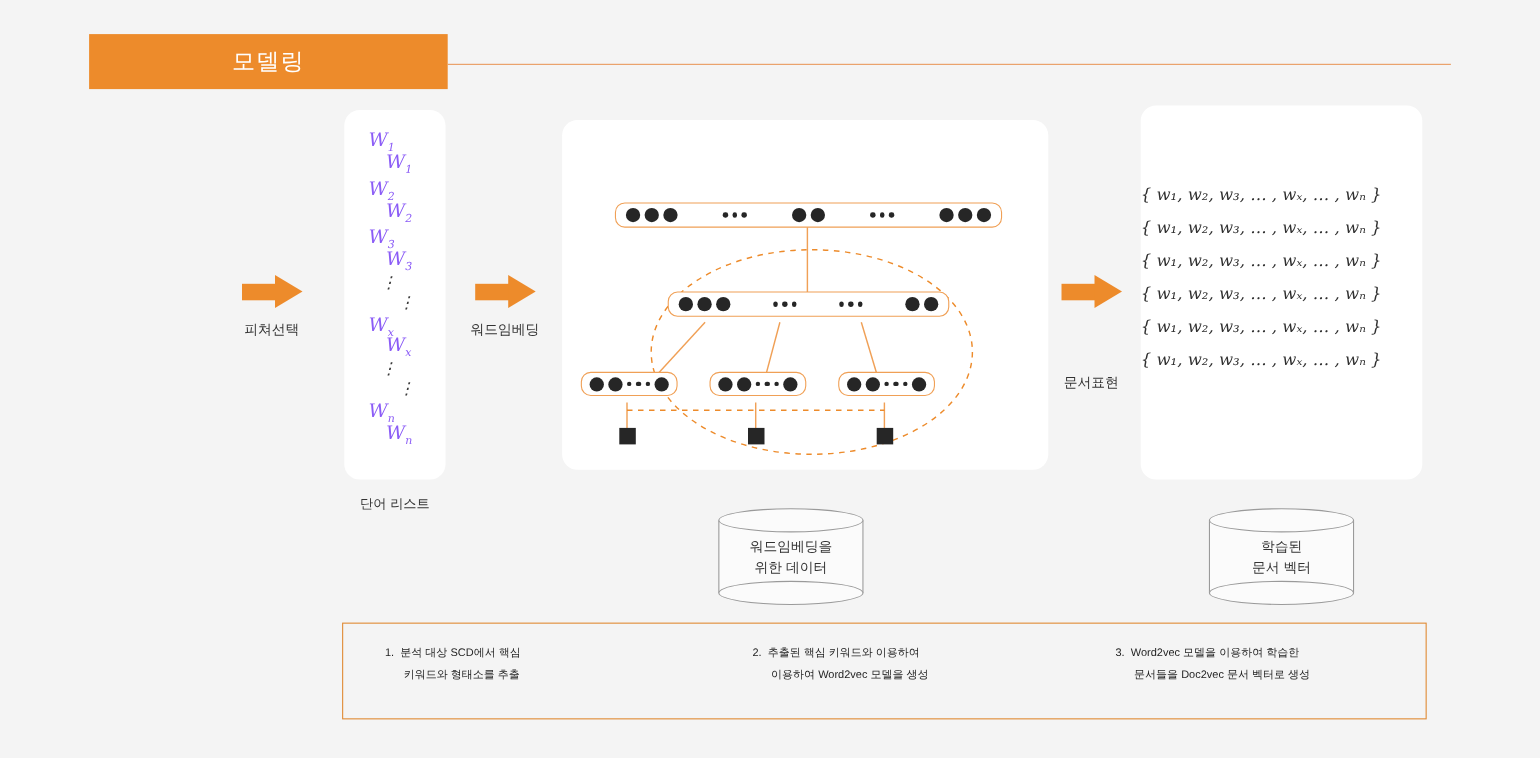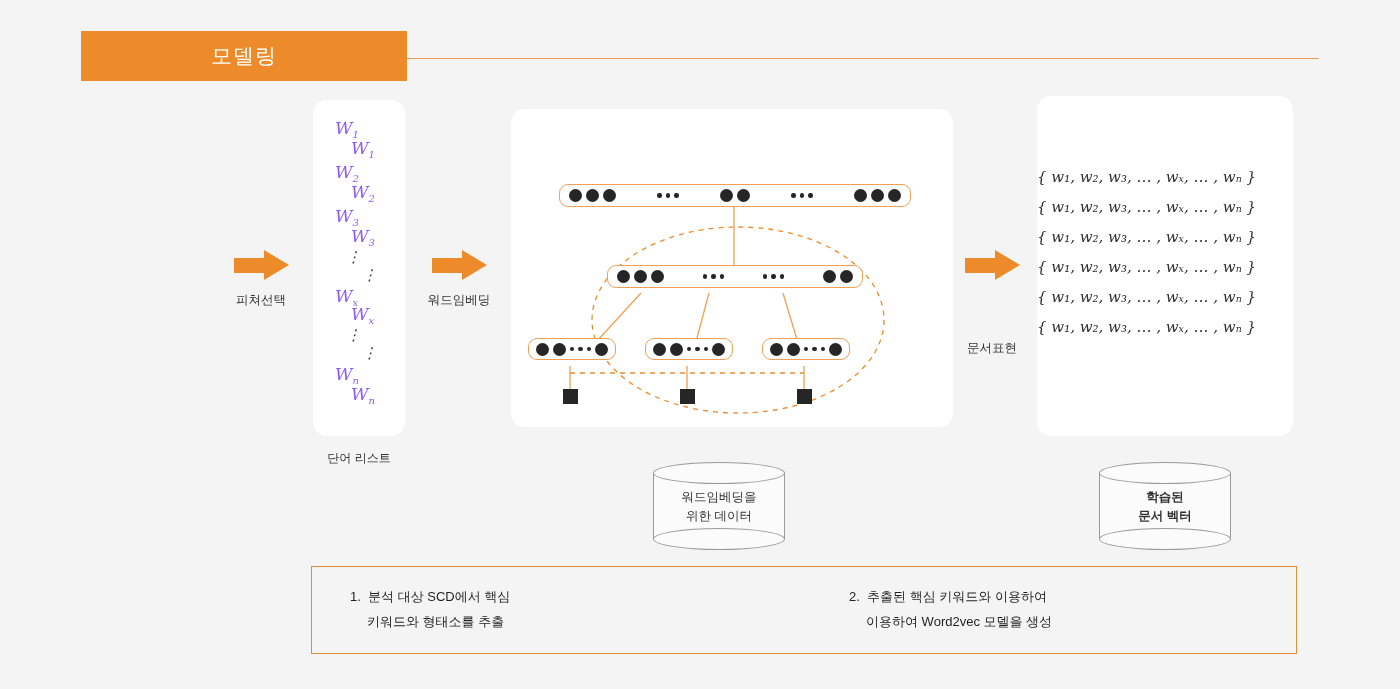--- a/index.html
+++ b/index.html
@@ -152,42 +152,42 @@
 
   
   .capbox {
     position: absolute; left: 311px; top: 566px;
     width: 986px; height: 88px;
     border: 1.2px solid #E08A34; background: transparent;
     display: flex;
   }
   .capcol {
     flex: 1; padding-top: 17px;
-    font-size: 13px; color: #1f1f1f; line-height: 1.95;
+    font-size: 10px; color: #1f1f1f; line-height: 1.95;
   }
   .capcol .l1 { display: block; }
   .capcol .l2 { display: block; padding-left: 17px; }
   .capcol:nth-child(1) { padding-left: 38px; }
   .capcol:nth-child(2) { padding-left: 52px; }
   .capcol:nth-child(3) { padding-left: 48px; }
 
   svg.ov { position: absolute; left: 0; top: 0; pointer-events: none; }
 </style>
 </head>
 <body>
 
 <div id="stage">
 
   <div class="hdr-band">
     <span>모델링</span>
   </div>
   <div class="hdr-rule"></div>
 
 
-  <div class="arrow-grp" style="left:206px; top:250px;">
+  <div class="arrow-grp" style="left:192px; top:250px;">
     <div class="arrow-shape">
       <div class="bar"></div>
         <div class="head"></div>
     </div>
     <div class="arrow-label">피쳐선택</div>
   </div>
 
   <div class="panel wordlist">
     <div class="wl-inner">
       <div class="wl-item" style="left:22px; top:18px;">W<sub>1</sub></div>
@@ -364,34 +364,38 @@
   <div class="cyl" style="left:653px; top:462px;">
     <div class="body"></div>
     <div class="bot-e"></div>
     <div class="top-e"></div>
     <div class="cyl-text">
       <span>워드임베딩을</span><br>
       <span>위한 데이터</span>
     </div>
   </div>
 
-  <div class="cyl" style="left:1099px; top:462px;font-weight:bold;">
+  <div class="cyl" style="left:1099px; top:462px;">
     <div class="body"></div>
     <div class="bot-e"></div>
     <div class="top-e"></div>
     <div class="cyl-text">
       <span>학습된</span><br>
       <span>문서 벡터</span>
     </div>
   </div>
 
   <div class="capbox">
     <div class="capcol">
       <span class="l1"><span>1.</span>&nbsp; <span>분석 대상 SCD에서 핵심</span></span>
       <span class="l2">키워드와 형태소를 추출</span>
     </div>
     <div class="capcol">
       <span class="l1"><span>2.</span>&nbsp; <span>추출된 핵심 키워드와 이용하여</span></span>
       <span class="l2">이용하여 Word2vec 모델을 생성</span>
     </div>
+    <div class="capcol">
+      <span class="l1"><span>3.</span>&nbsp; <span>Word2vec 모델을 이용하여 학습한</span></span>
+      <span class="l2">문서들을 Doc2vec 문서 벡터로 생성</span>
+    </div>
   </div>
 
 </div>
 
 </body></html>

